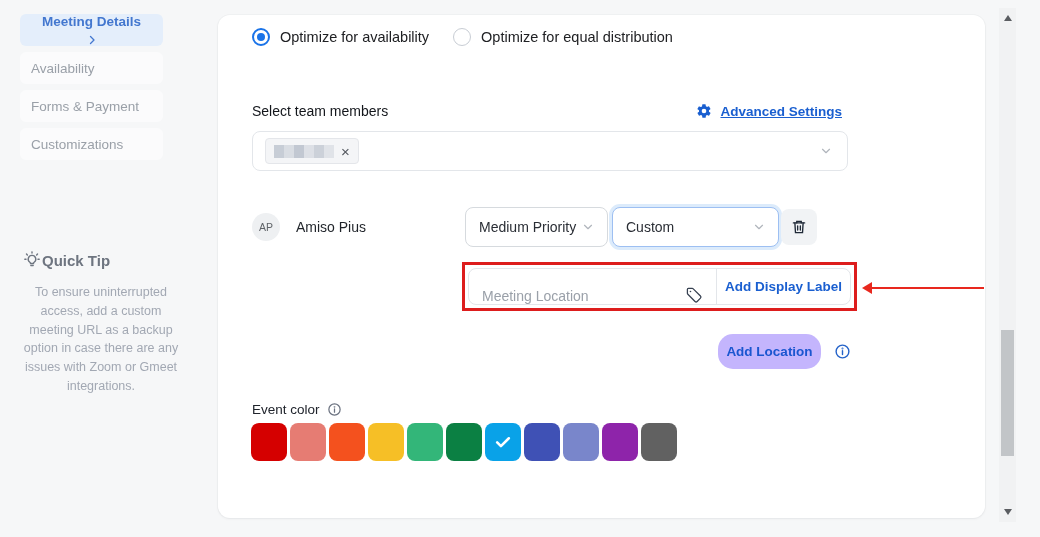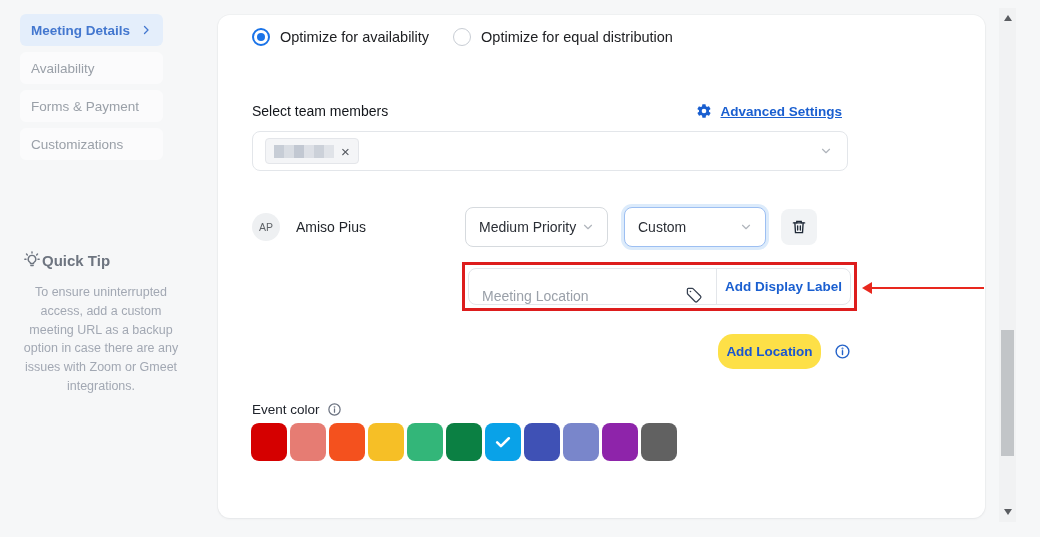--- a/index.html
+++ b/index.html
@@ -13,21 +13,21 @@
   
   .sidebar { position:absolute; left:20px; top:14px; width:143px; }
   .nav-item {
     width:143px; border-radius:6px; background:#fbfbfc;
     display:flex; align-items:center; justify-content:space-between;
     padding:0 11px; margin-bottom:6px;
     font-size:13.5px; color:#9aa0a8; cursor:pointer;
   }
   .nav-item.h32 { height:32px; }
   .nav-item.h50 { height:50px; line-height:1.3; }
-  .nav-item.active { background:#e4eefb; color:#4377cf; font-weight:bold; }
+  .nav-item.active { background:#e4eefb; color:#4377cf; font-weight:bold;flex-direction:column; }
   .nav-chevron { width:12px; height:12px; flex:0 0 auto; }
   .quick-tip { position:absolute; left:2px; top:236px; width:158px; }
   .qt-head { display:flex; align-items:center; color:#6e7580; font-weight:bold; font-size:15px; }
   .qt-body { margin-top:13px; font-size:12.5px; line-height:1.5; color:#a2a8b3;text-align:center; }
   
   .card {
     position:absolute; left:218px; top:15px; width:767px; height:503px;
     background:#ffffff; border-radius:12px;
     box-shadow:0 1px 3px rgba(16,24,40,.05), 0 0 0 1px rgba(16,24,40,.025);
   }
@@ -66,21 +66,21 @@
     background:#eef0f2; color:#5f6368; font-size:10.5px; font-weight:500;
     display:flex; align-items:center; justify-content:center;
   }
   .member-name { position:absolute; left:44px; top:12px; font-size:14px; color:#1f2329; }
   .select-box {
     position:absolute; top:0; height:40px; border:1px solid #d6dade; border-radius:8px; background:#fff;
     display:flex; align-items:center; justify-content:space-between; padding:0 12px 0 13px;
     font-size:14px; color:#2a2e35; cursor:pointer;
   }
   .sel-priority { left:213px; width:143px; }
-  .sel-custom { left:372px; width:142px; border:1px solid #9dbff2; box-shadow:0 0 0 3px #dcebfb; }
+  .sel-custom { left:360px; width:167px; border:1px solid #9dbff2; box-shadow:0 0 0 3px #dcebfb; }
   .trash-btn {
     position:absolute; left:529px; top:2px; width:36px; height:36px; border-radius:8px;
     background:#f1f3f5; border:none; display:flex; align-items:center; justify-content:center; cursor:pointer;
   }
   .trash-btn svg { width:18px; height:18px; }
   
   .red-box {
     position:absolute; left:244px; top:247px; width:395px; height:49px;
     border:3px solid #dd1d1d; padding:3px; background:#fff;
   }
@@ -91,21 +91,21 @@
   .tag-wrap { margin-right:13px; width:18px; height:18px; cursor:pointer; }
   .loc-divider { width:1px; background:#e3e6ea; }
   .loc-right { width:133px; display:flex; align-items:center; justify-content:center; font-size:13.5px; font-weight:bold; color:#1a5fd0; cursor:pointer; }
   
   .annot-arrow { position:absolute; left:644px; top:266px; width:122px; height:14px; }
   .annot-line { position:absolute; left:8px; right:0; top:6px; height:2px; background:#e8281e; }
   .annot-head { position:absolute; left:0; top:1px; width:0; height:0; border-top:6px solid transparent; border-bottom:6px solid transparent; border-right:10px solid #e8281e; }
   
   .add-loc-row { position:absolute; left:500px; top:319px; display:flex; align-items:center; gap:13px; }
   .add-loc-btn {
-    width:103px; height:35px; background:#fde047; border:none; border-radius:15px;
+    width:103px; height:35px; background:#c4b5fd; border:none; border-radius:15px;
     color:#1a56d0; font-size:13.5px; font-weight:bold; font-family:inherit; cursor:pointer;
   }
   .info-icon { width:17px; height:17px; color:#2563c9; cursor:pointer; }
   .info-icon.gray { width:15px; height:15px; color:#6b7280; }
   
   .ec-label-row { position:absolute; left:34px; top:387px; display:flex; align-items:center; gap:7px; }
   .ec-label { font-size:13.5px; font-weight:500; color:#20242c; }
   .swatches { position:absolute; left:33px; top:408px; display:flex; gap:3px; }
   .swatch { width:36px; height:38px; border-radius:8px; cursor:pointer; display:flex; align-items:center; justify-content:center; }
   .swatch svg { width:20px; height:20px; }

